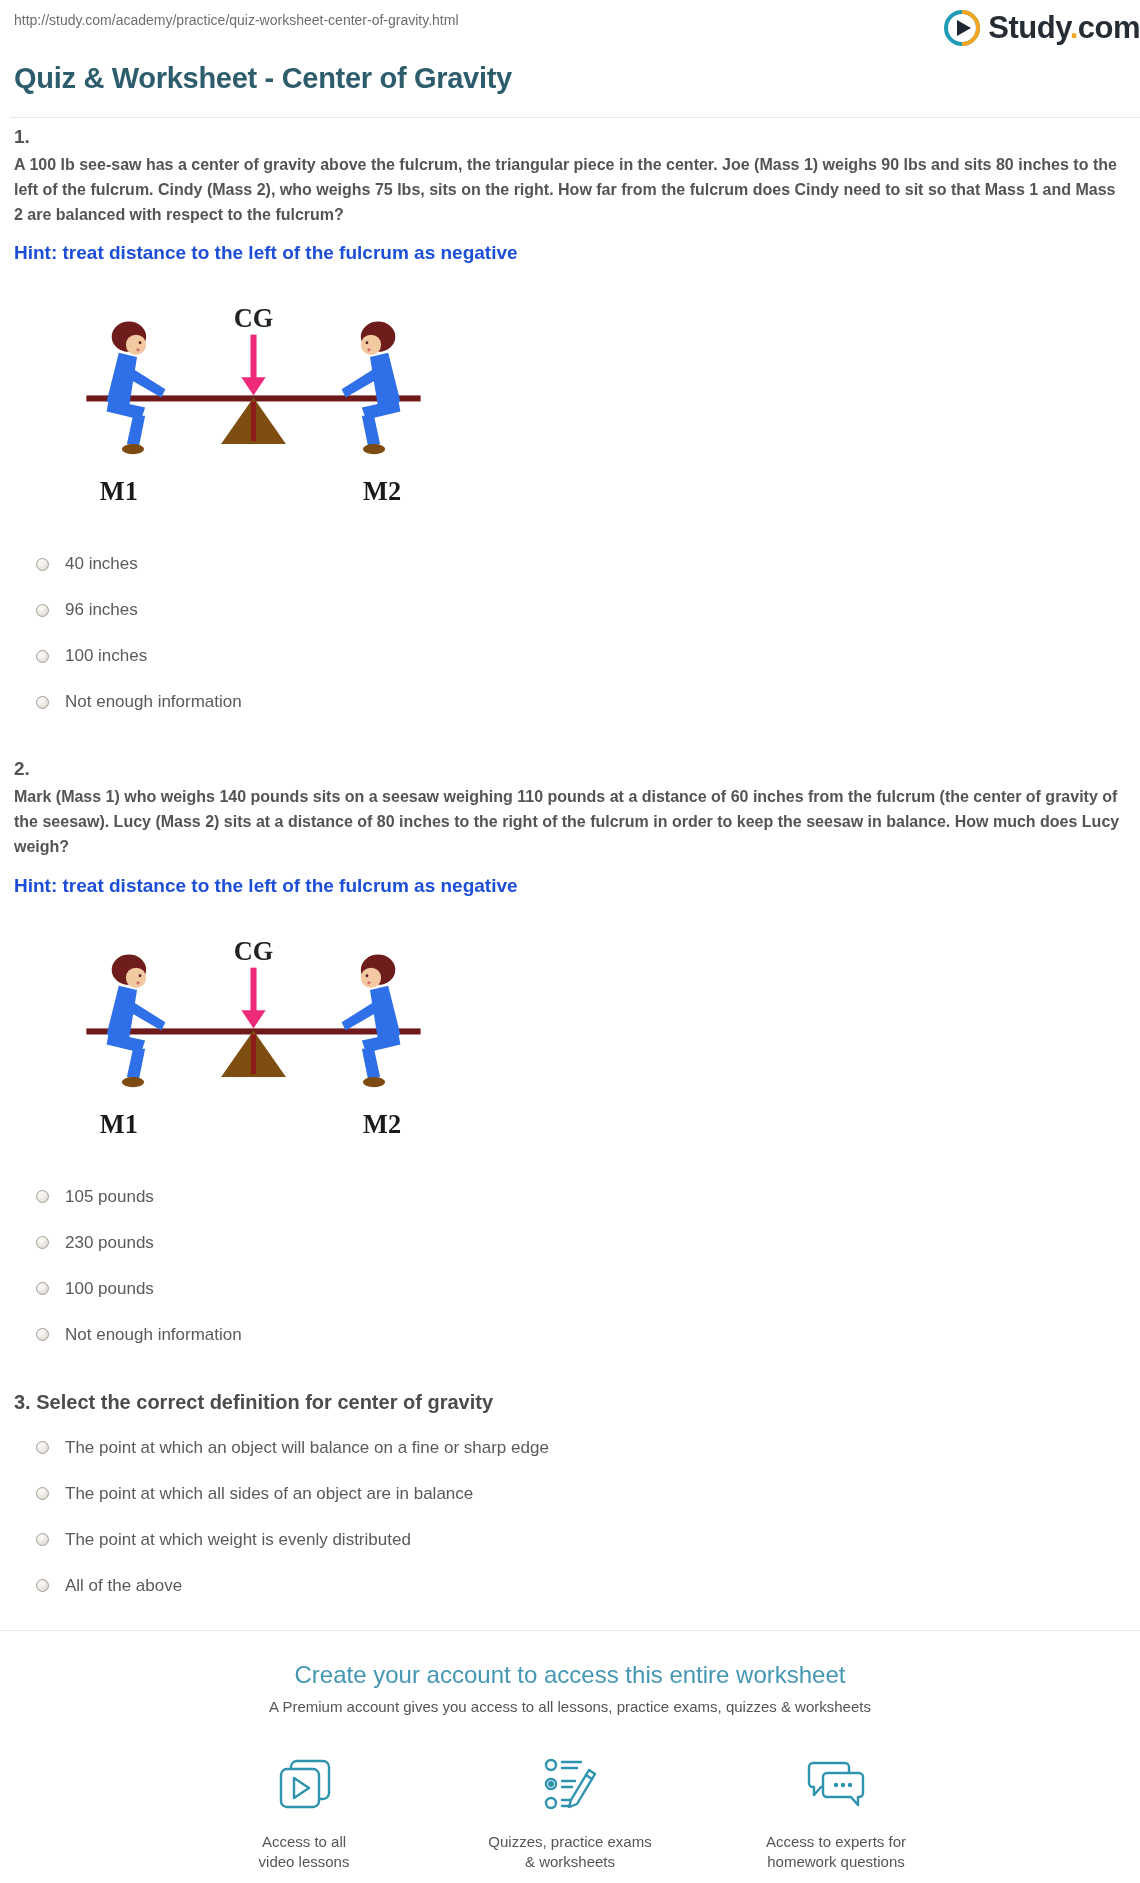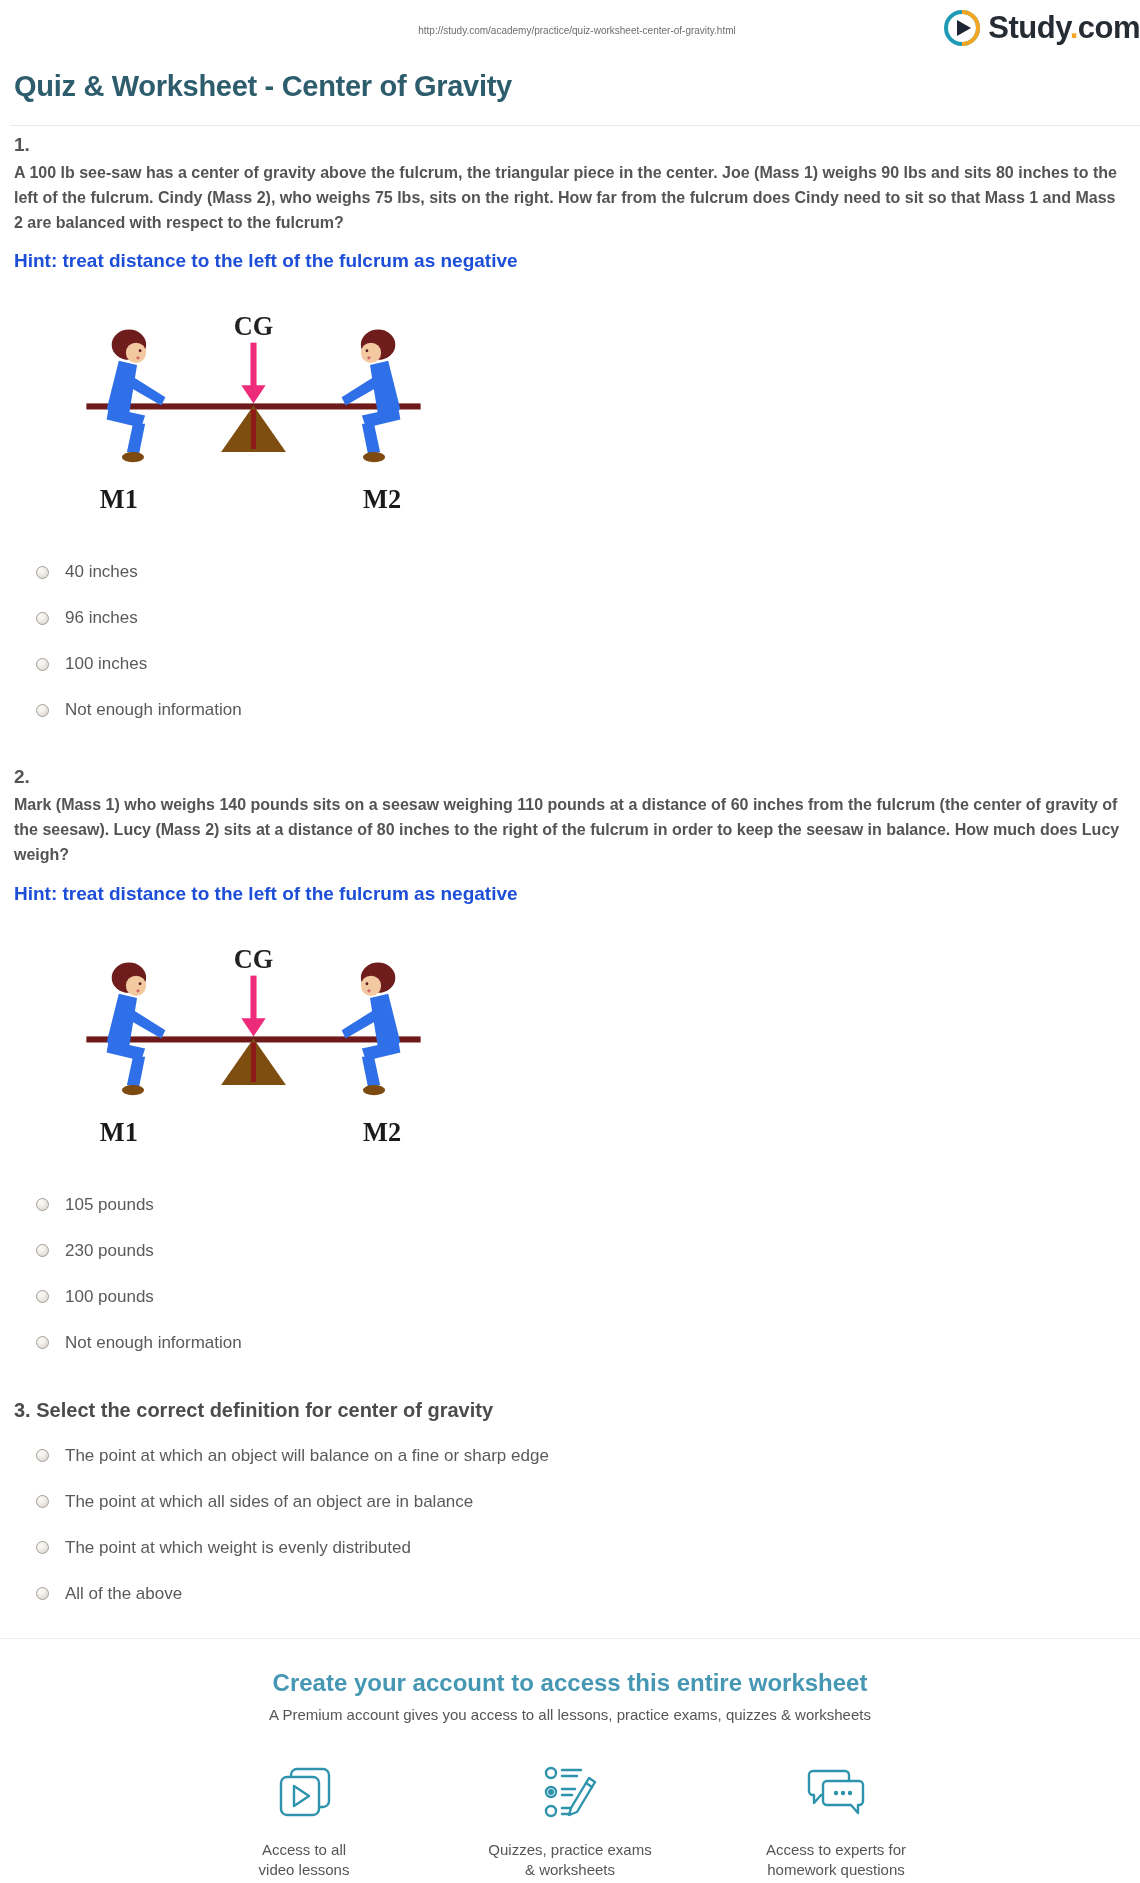--- a/index.html
+++ b/index.html
@@ -6,24 +6,23 @@
   html, body { margin: 0; padding: 0; }
   body {
     width: 1140px;
     background: #ffffff;
     font-family: "Liberation Sans", sans-serif;
     color: #555555;
     position: relative;
   }
   
   .url-bar {
-    padding: 25px 0 0 14px;
-    font-size: 10px;
+    padding: 12px 0 0 14px;
+    font-size: 14px;
     color: #6e6e6e;
-    text-align: center;
   }
   .logo {
     position: absolute;
     top: 9px;
     right: 0;
     display: flex;
     align-items: center;
     gap: 7px;
   }
   .logo-icon svg { display: block; }
@@ -103,21 +102,21 @@
 
   
   .cta {
     margin-top: 34px;
     border-top: 1px solid #ececec;
     padding-top: 30px;
     text-align: center;
   }
   .cta-heading {
     font-size: 24px;
-    font-weight: bold;
+    font-weight: normal;
     color: #4597b3;
     margin: 0;
   }
   .cta-sub {
     font-size: 15px;
     color: #555555;
     margin-top: 9px;
   }
   .features {
     display: flex;

